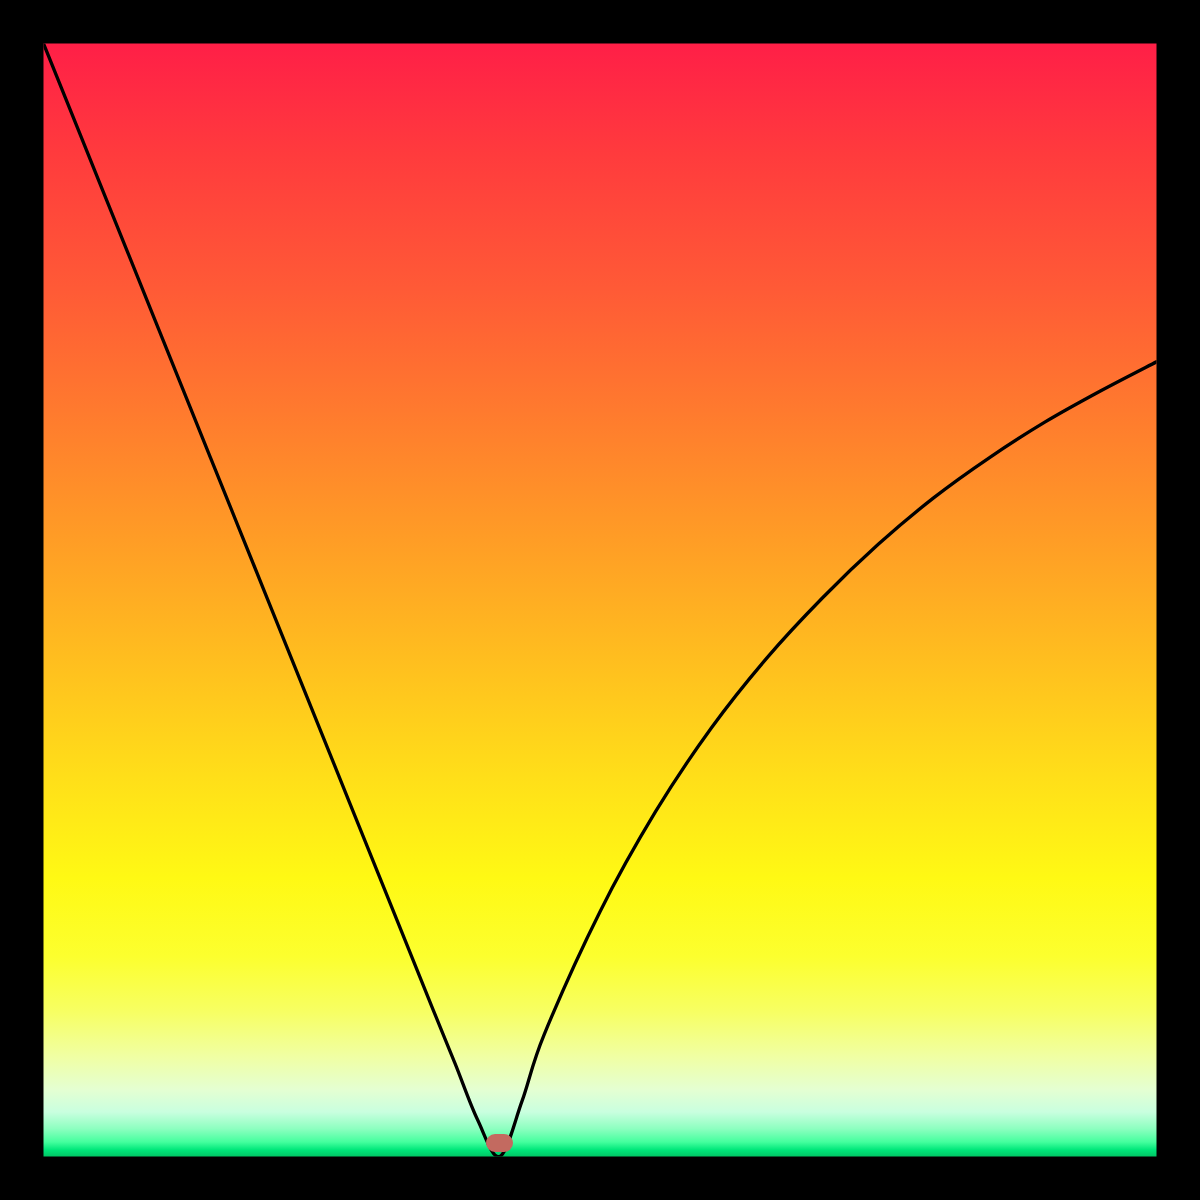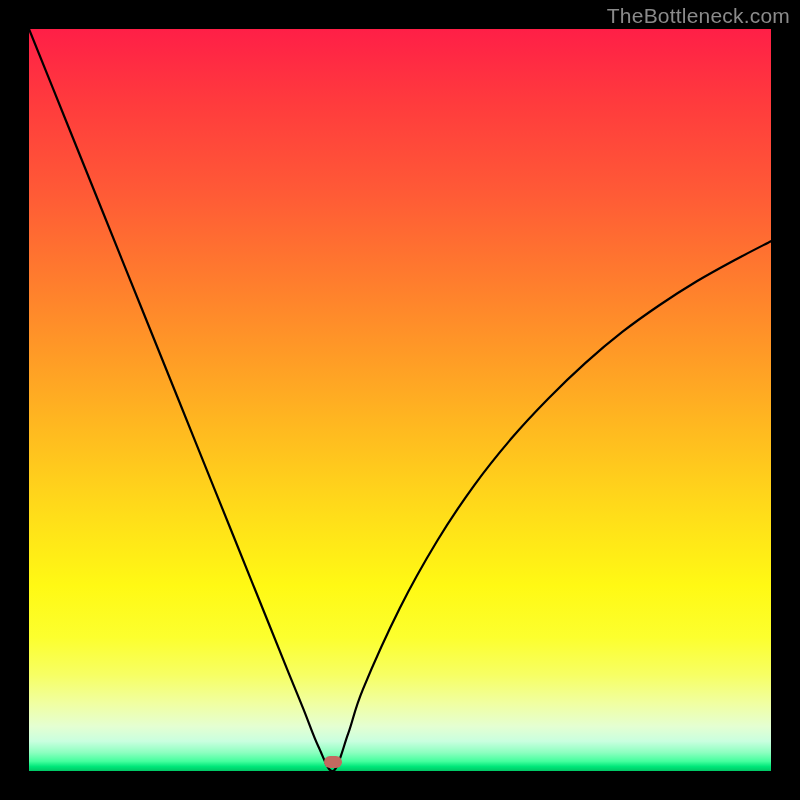--- a/index.html
+++ b/index.html
@@ -67,20 +67,19 @@
     background: #c36a60;
     left: 0;
     top: 0;
     transform: translate(-50%, -50%);
   }
 </style>
 </head>
 <body>
 
 <div class="frame">
-  <div class="watermark">TheBottleneck.com</div>
   <div class="plot">
     <svg class="curve" viewBox="0 0 742 742" preserveAspectRatio="none">
       <path id="curve-path" d="M 0.00 0.00 C 6.18 15.33, 24.73 61.34, 37.10 92.01 C 49.47 122.68, 61.83 153.35, 74.20 184.02 C 86.57 214.69, 98.93 245.35, 111.30 276.02 C 123.67 306.69, 136.03 337.36, 148.40 368.03 C 160.77 398.70, 173.13 429.37, 185.50 460.04 C 197.87 490.71, 210.23 521.38, 222.60 552.05 C 234.97 582.72, 251.04 622.66, 259.70 644.06 C 268.36 665.45, 269.59 668.17, 274.54 680.41 C 279.49 692.66, 284.43 707.25, 289.38 717.51 C 294.33 727.78, 299.27 744.10, 304.22 742.00 C 309.17 739.90, 314.11 718.50, 319.06 704.90 C 324.01 691.30, 325.24 681.40, 333.90 660.38 C 342.56 639.36, 358.63 603.49, 371.00 578.76 C 383.37 554.03, 395.73 532.38, 408.10 511.98 C 420.47 491.58, 432.83 473.40, 445.20 456.33 C 457.57 439.26, 469.93 424.05, 482.30 409.58 C 494.67 395.12, 507.03 382.13, 519.40 369.52 C 531.77 356.90, 544.13 345.03, 556.50 333.90 C 568.87 322.77, 581.23 312.38, 593.60 302.74 C 605.97 293.09, 618.33 284.43, 630.70 276.02 C 643.07 267.61, 655.43 259.70, 667.80 252.28 C 680.17 244.86, 692.53 238.18, 704.90 231.50 C 717.27 224.83, 735.82 215.43, 742.00 212.21 " fill="none" stroke="#000" stroke-width="2.2" stroke-linejoin="round" stroke-linecap="round"></path>
     </svg>
     <div class="marker" id="marker" style="left: 304.22px; top: 733.096px;"></div>
   </div>
 </div>
 
 </body></html>

